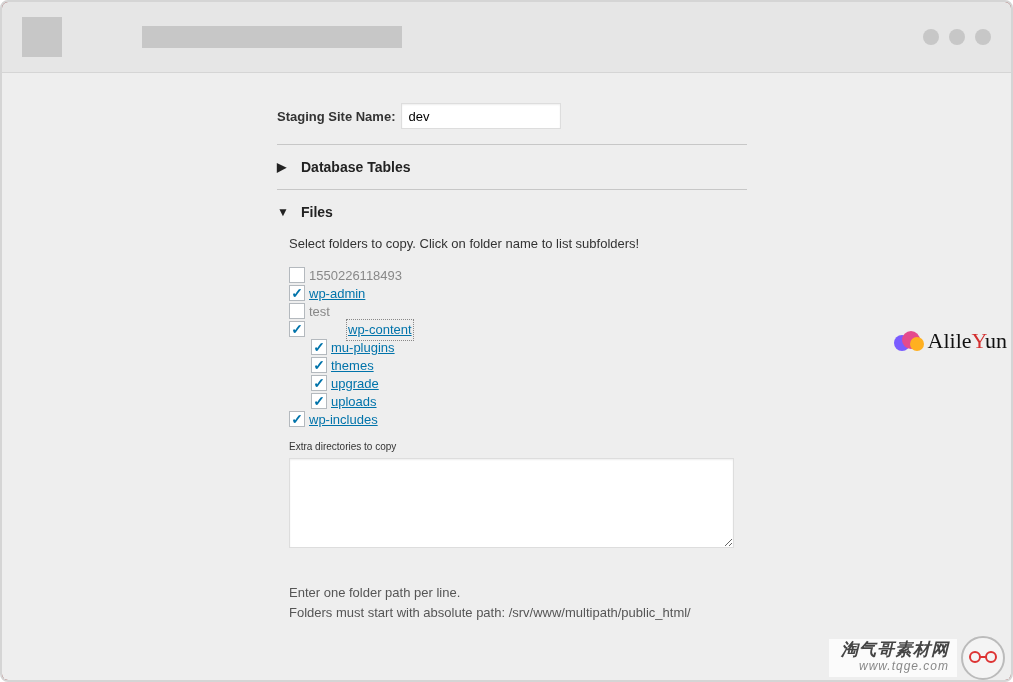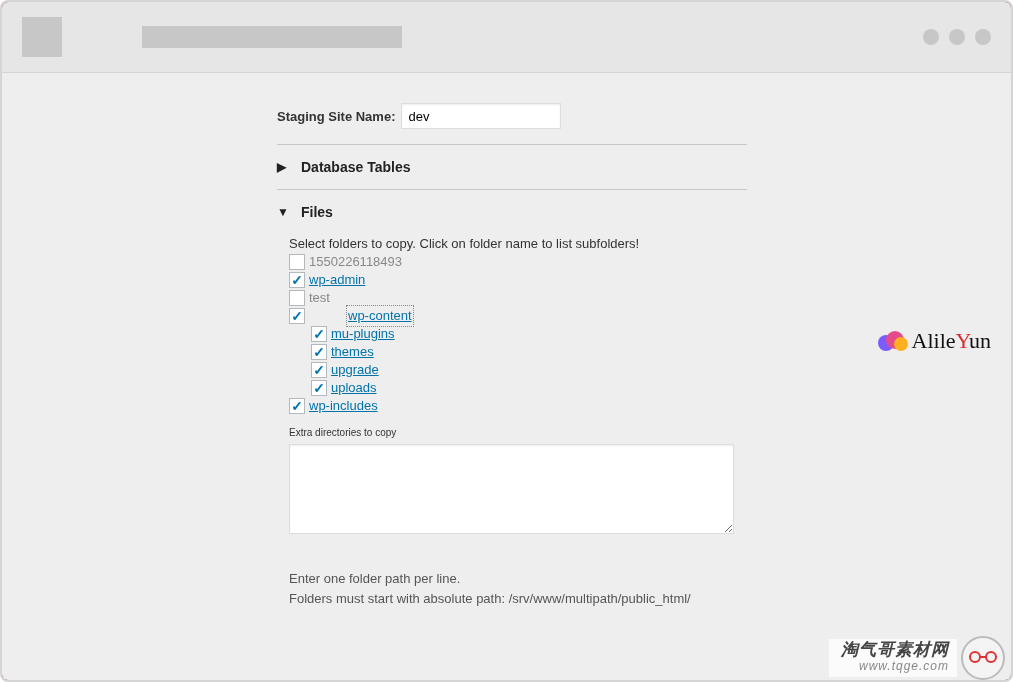--- a/index.html
+++ b/index.html
@@ -93,27 +93,26 @@
   .tri {
     font-size: 12px;
     width: 14px;
     display: inline-block;
   }
   .section-body {
     padding: 14px 0 0 12px;
   }
   .help {
     font-size: 13px;
-    margin-bottom: 2px;
+    margin-bottom: 16px;
     color: #333;
   }
   .tree { list-style: none; margin: 0; padding: 0; }
   .tree li {
     display: flex;
-    align-items: center;
     line-height: 18px;
     padding: 0;
   }
   .tree .children {
     list-style: none;
     padding-left: 22px;
   }
   .cb {
     width: 16px; height: 16px;
     border: 1px solid #b4b9be;
@@ -163,21 +162,21 @@
   }
   .hint {
     font-size: 13px;
     color: #555;
     margin-top: 32px;
     line-height: 1.5;
   }
   
   .logo-alileyun {
     position: absolute;
-    right: 20px;
+    right: 4px;
     top: 255px;
     display: flex;
     align-items: center;
     gap: 4px;
     font-family: Georgia, serif;
     font-size: 22px;
     color: #111;
     font-weight: 500;
   }
   .cloud-icon {

